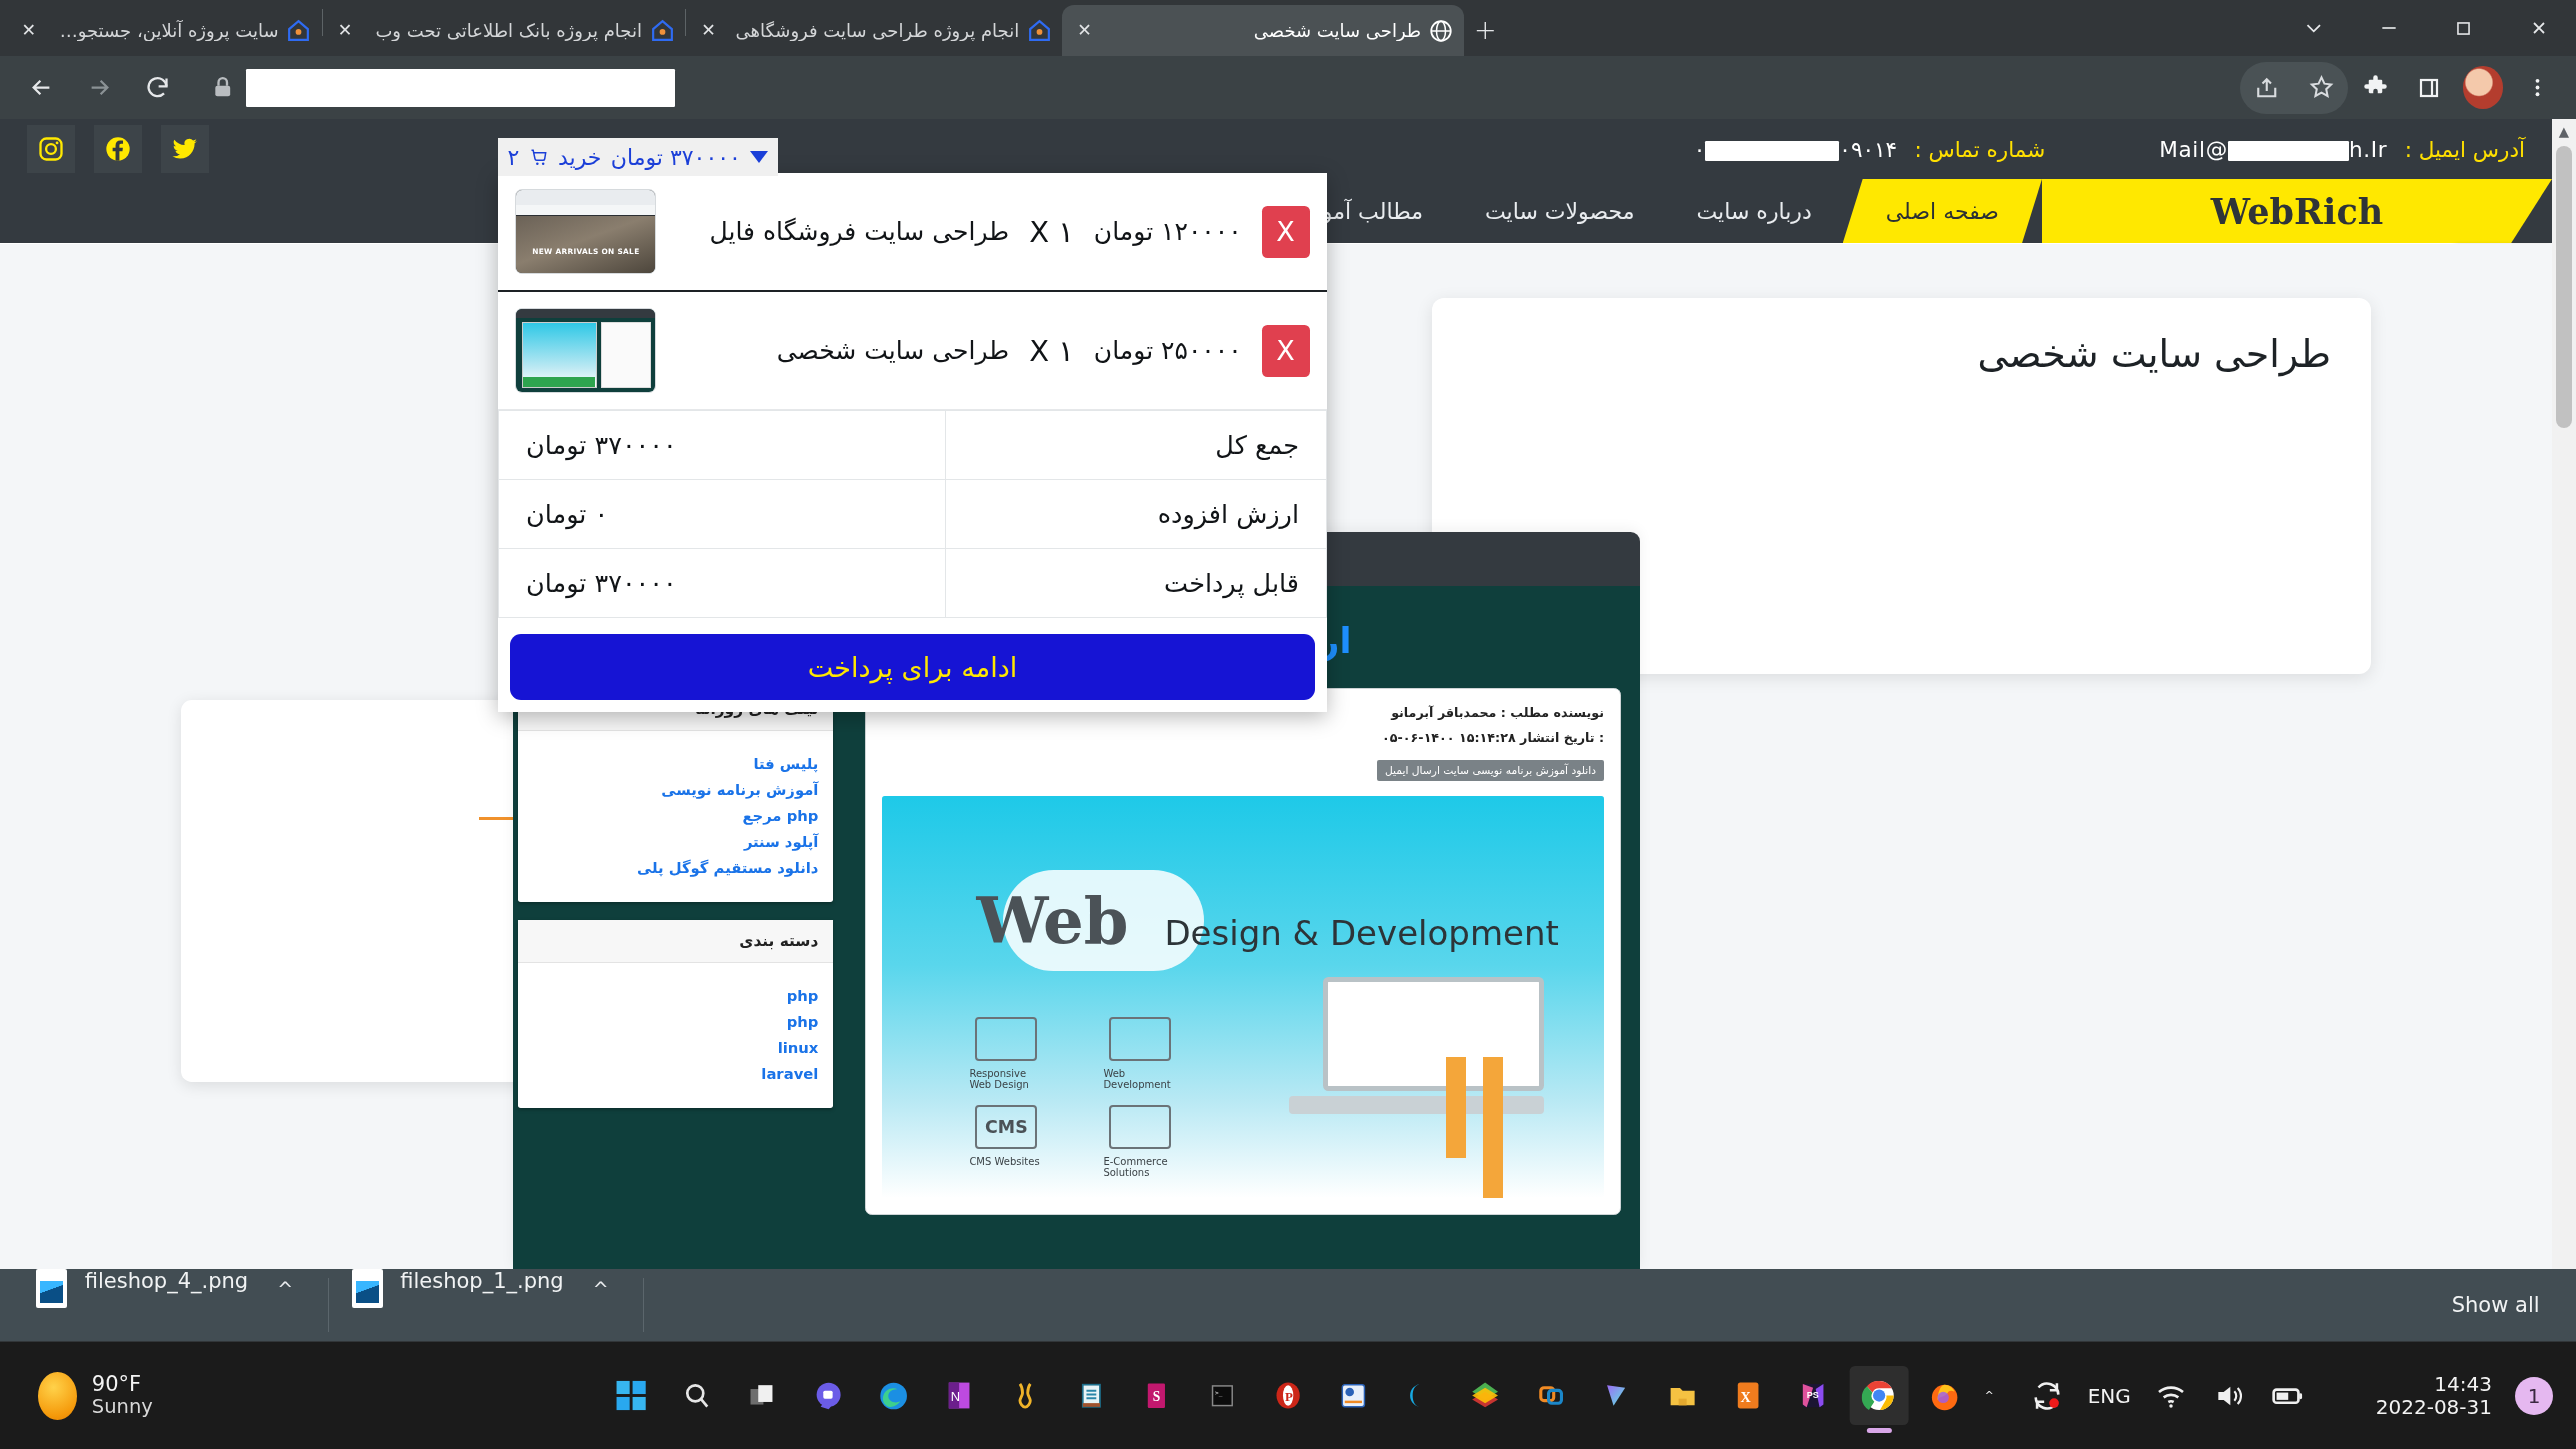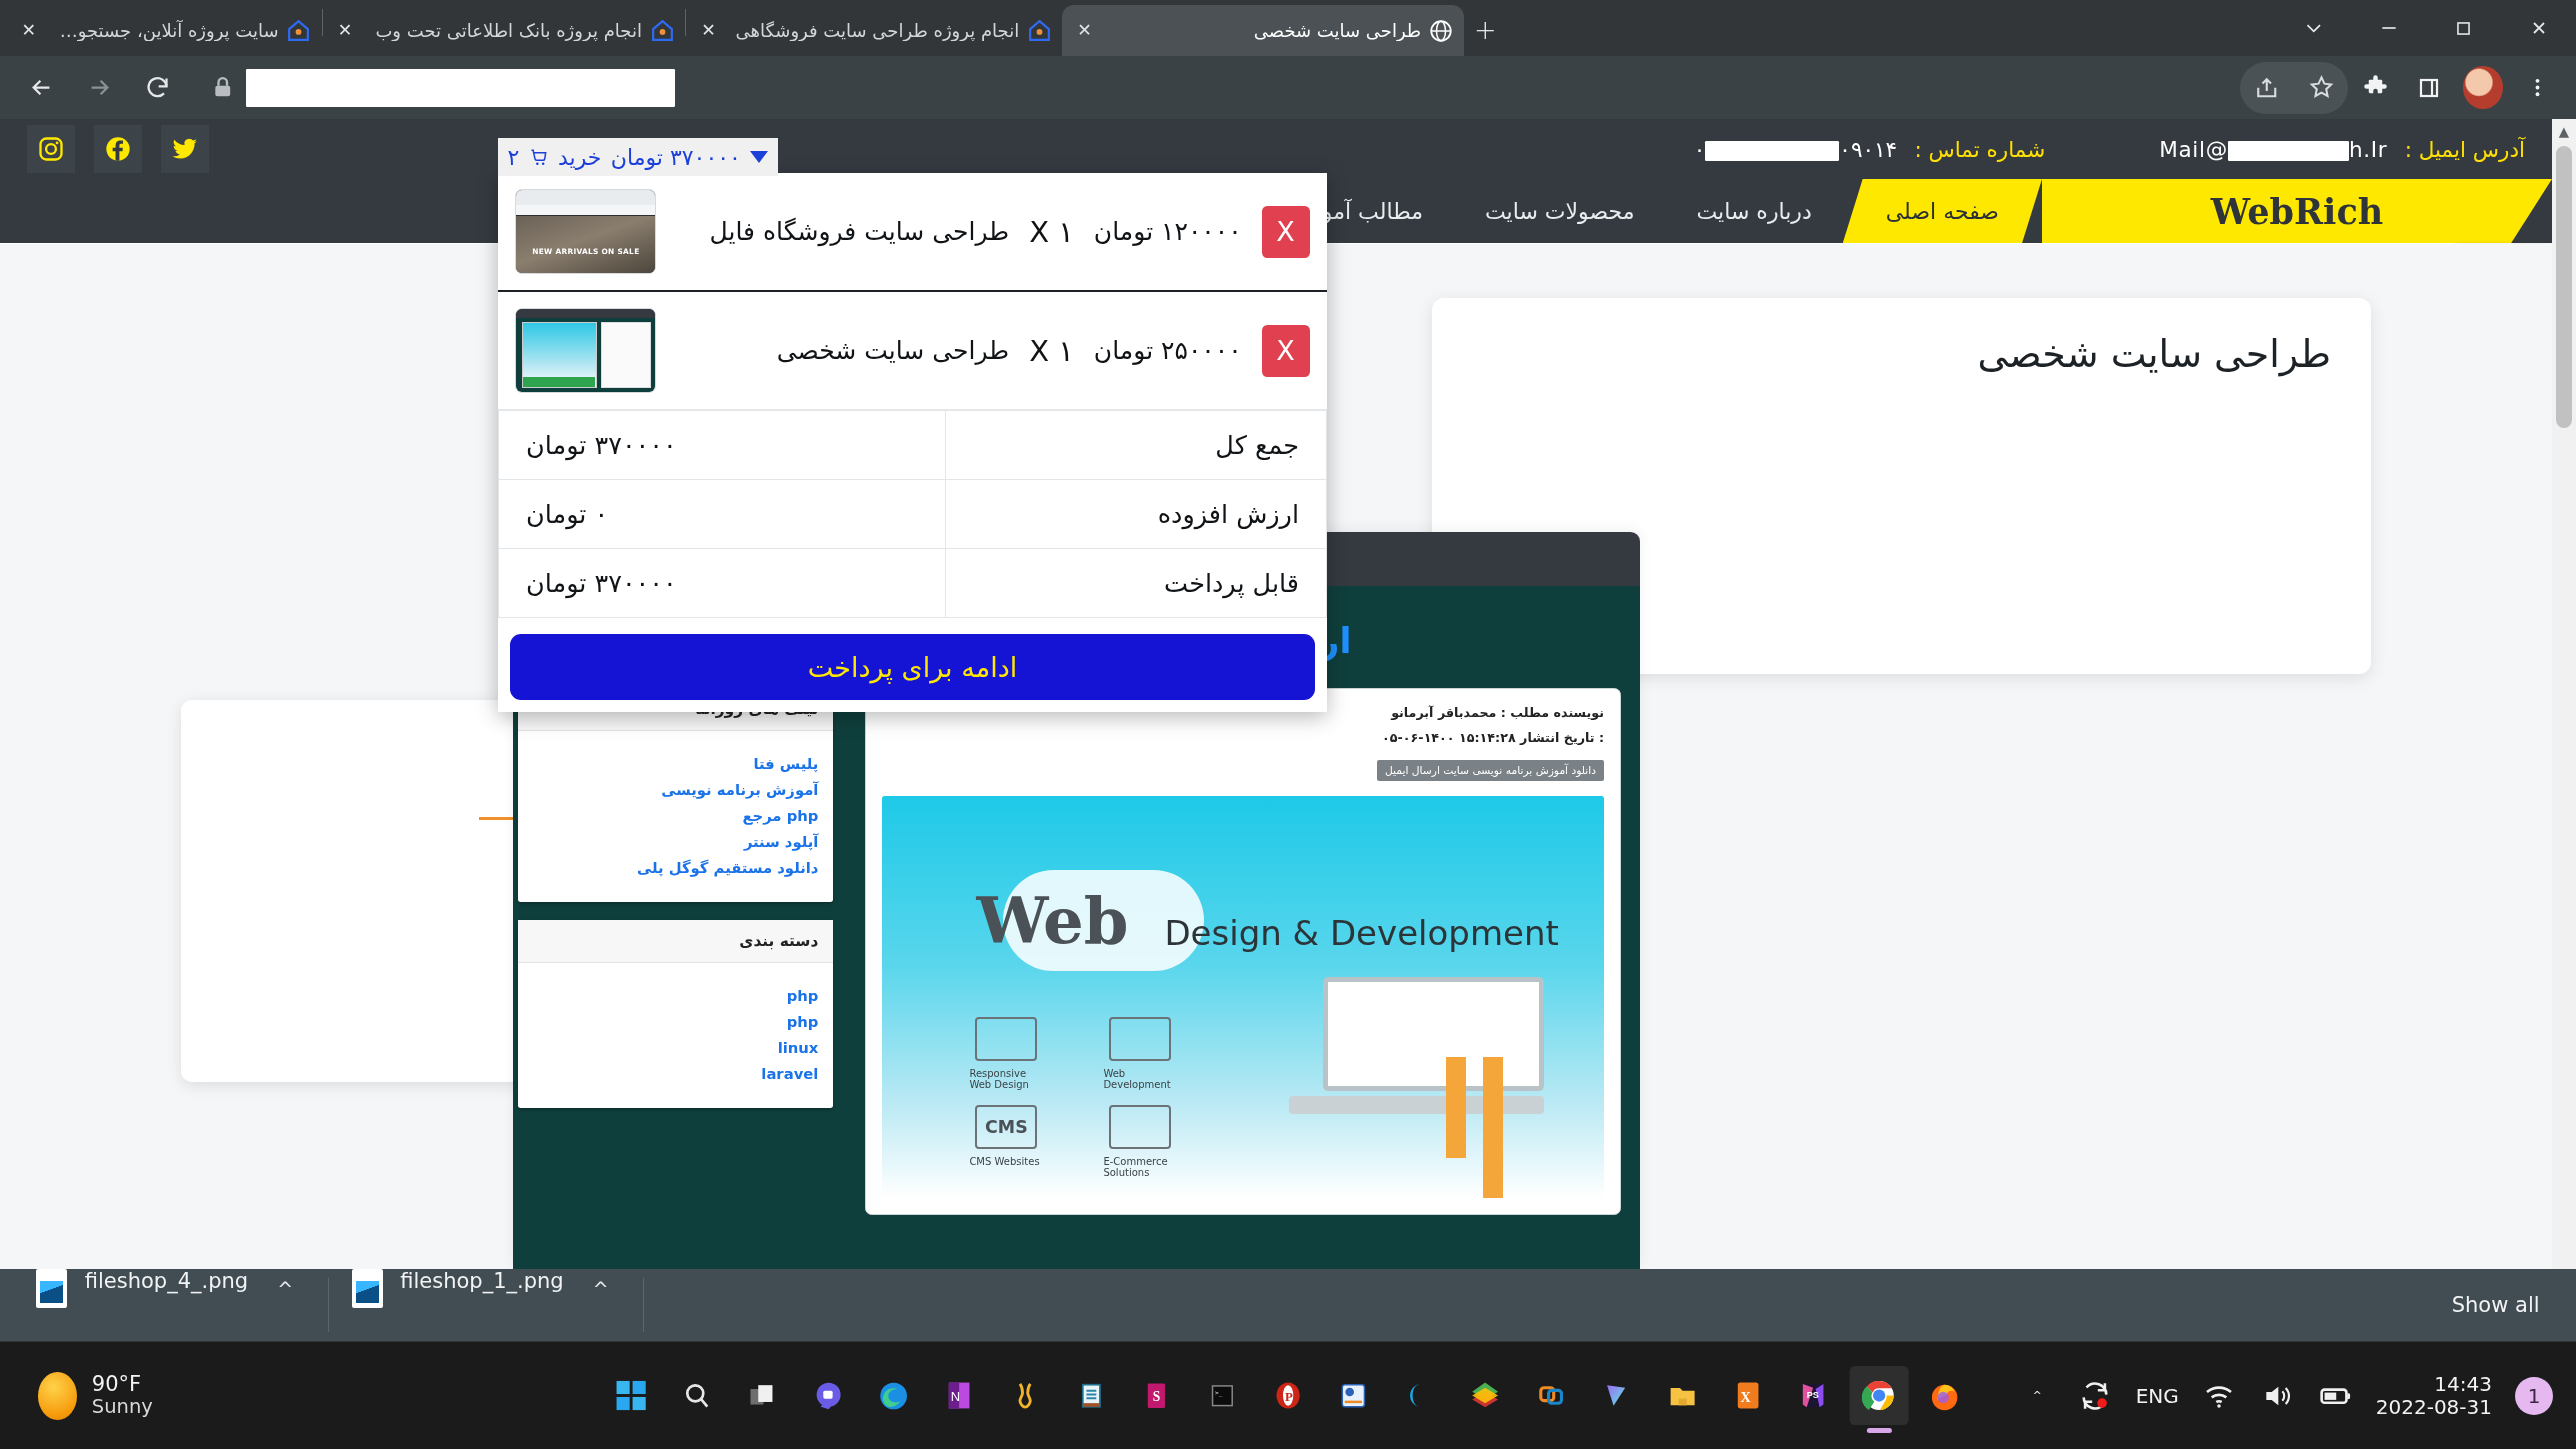--- a/index.html
+++ b/index.html
@@ -251,21 +251,21 @@
   .weather-temp { color:#f3f3f3; font-size: 21px; }
   .weather-cond { color:#d8d8d8; font-size: 19.5px; }
   .tb-apps { position:absolute; left: 50%; transform: translateX(-50%); display:flex; align-items:center; gap: 6.7px; }
   .app { width: 59px; height: 59px; display:flex; align-items:center; justify-content:center; position:relative; border-radius:5.4px;}
   .app.running::after { content:""; position:absolute; bottom:-8px; left:50%; transform:translateX(-50%);
      width: 25.5px; height: 5.4px; border-radius: 2.7px; background:#d9a7e8;}
   .app.active { background:#2e2e2e; }
   .tray { margin-left:auto; display:flex; align-items:center; gap: 23px; padding-right: 23px; }
   .tray-ico { width: 35px; height: 35px; display:flex; align-items:center; justify-content:center; color:#f0f0f0;}
   .tray-lang { color:#f3f3f3; font-size: 20px; }
-  .clock { text-align:right; line-height:1.14; color:#f3f3f3; }
+  .clock { text-align:right; line-height:1.14; color:#f3f3f3;margin-left:48px; }
   .clock-time { font-size: 20px; }
   .clock-date { font-size: 20px; }
   .notif-badge { width: 38px; height: 38px; border-radius: 50%; background:#e5b8f0; color:#3a2840;
      display:flex; align-items:center; justify-content:center; font-size: 20px; }
   svg { display:block; }
 </style>
 </head>
 <body>
 
 <div class="screen">

